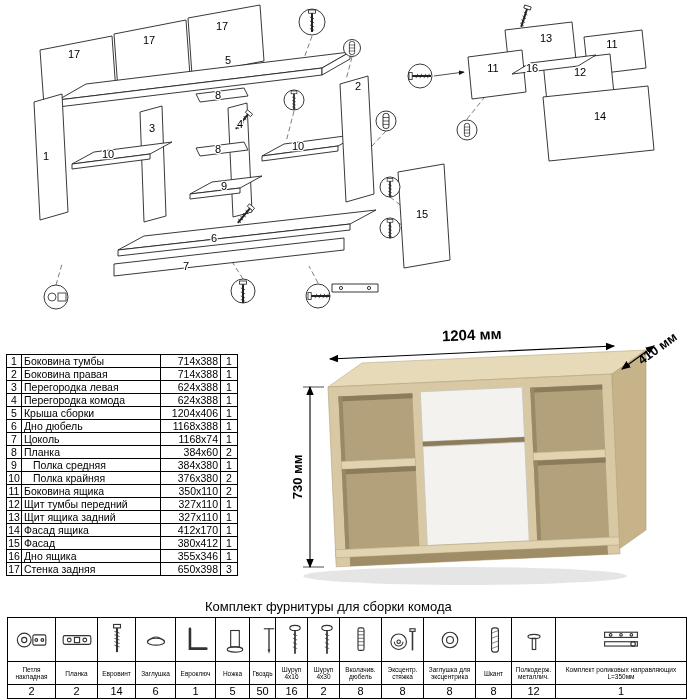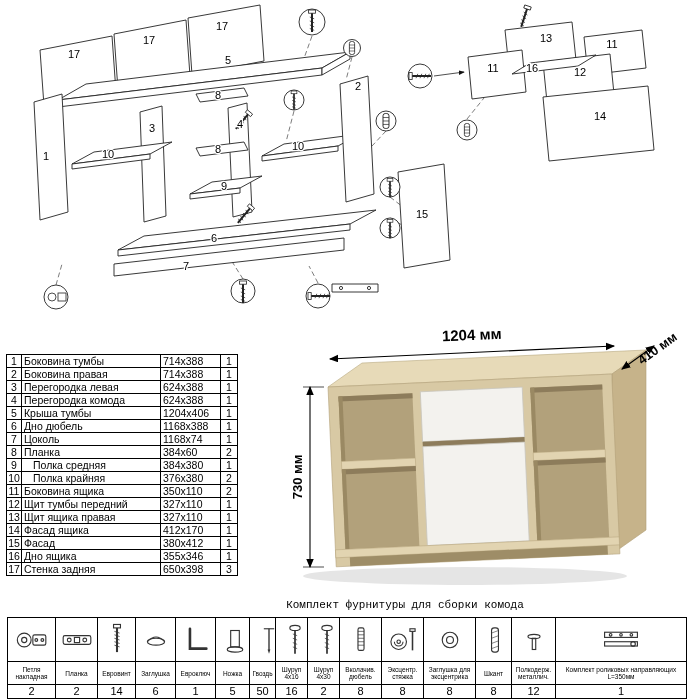--- a/index.html
+++ b/index.html
@@ -8,28 +8,28 @@
   .stage{position:relative;width:694px;height:700px;background:#fff;overflow:hidden}
 
   #exploded{position:absolute;left:0;top:0}
   #diagram-labels text{font-family:"Liberation Sans",sans-serif;font-size:11px;text-anchor:middle;fill:#000;paint-order:stroke;stroke:#fff;stroke-width:2.5px}
 
   #parts{position:absolute;left:6px;top:354px;border-collapse:collapse;table-layout:fixed;width:231px;font-size:10.5px}
   #parts td{border:1px solid #000;height:13px;line-height:12px;padding:0 2px;white-space:nowrap;overflow:hidden}
   #parts .c-num{width:15px;text-align:center;padding:0}
   #parts .c-name{width:139px}
   #parts .c-name.ind{padding-left:11px}
-  #parts .c-size{width:60px;text-align:left}
+  #parts .c-size{width:60px;text-align:right}
   #parts .c-qty{width:17px;text-align:center;padding:0}
 
   #render{position:absolute;left:290px;top:310px}
   .dim{font-family:"Liberation Sans",sans-serif;font-weight:bold;font-size:15px;fill:#000;text-anchor:middle}
   .dim-sm{font-family:"Liberation Sans",sans-serif;font-weight:bold;font-size:13px;fill:#000;text-anchor:middle}
 
-  #hw-title{position:absolute;left:205px;top:599px;width:400px;text-align:center;font-family:Liberation Mono, monospace;font-size:11px}
+  #hw-title{position:absolute;left:205px;top:599px;width:400px;font-family:Liberation Sans, sans-serif;font-size:13px}
 
   #hw{position:absolute;left:7px;top:617px;border-collapse:collapse;table-layout:fixed;width:680px}
   #hw td{border:1px solid #000;text-align:center;vertical-align:middle;padding:0;overflow:hidden}
   #hw .hw-icon{height:44px}
   #hw .hw-icon svg{display:block;margin:2px auto}
   #hw .hw-name{height:23px;font-size:6.5px;line-height:7px;padding:1px;word-wrap:break-word;white-space:normal}
   #hw .hw-qty{height:14px;font-size:11px;line-height:13px}
 </style>
 </head>
 <body>
@@ -210,21 +210,21 @@
           <td class="c-qty">1</td>
         </tr>
         <tr>
           <td class="c-num">4</td>
           <td class="c-name">Перегородка комода</td>
           <td class="c-size">624x388</td>
           <td class="c-qty">1</td>
         </tr>
         <tr>
           <td class="c-num">5</td>
-          <td class="c-name">Крыша тумбы</td>
+          <td class="c-name">Крыша сборки</td>
           <td class="c-size">1204x406</td>
           <td class="c-qty">1</td>
         </tr>
         <tr>
           <td class="c-num">6</td>
           <td class="c-name">Дно дюбель</td>
           <td class="c-size">1168x388</td>
           <td class="c-qty">1</td>
         </tr>
         <tr>
@@ -258,21 +258,21 @@
           <td class="c-qty">2</td>
         </tr>
         <tr>
           <td class="c-num">12</td>
           <td class="c-name">Щит тумбы передний</td>
           <td class="c-size">327x110</td>
           <td class="c-qty">1</td>
         </tr>
         <tr>
           <td class="c-num">13</td>
-          <td class="c-name">Щит ящика правая</td>
+          <td class="c-name">Щит ящика задний</td>
           <td class="c-size">327x110</td>
           <td class="c-qty">1</td>
         </tr>
         <tr>
           <td class="c-num">14</td>
           <td class="c-name">Фасад ящика</td>
           <td class="c-size">412x170</td>
           <td class="c-qty">1</td>
         </tr>
         <tr>

